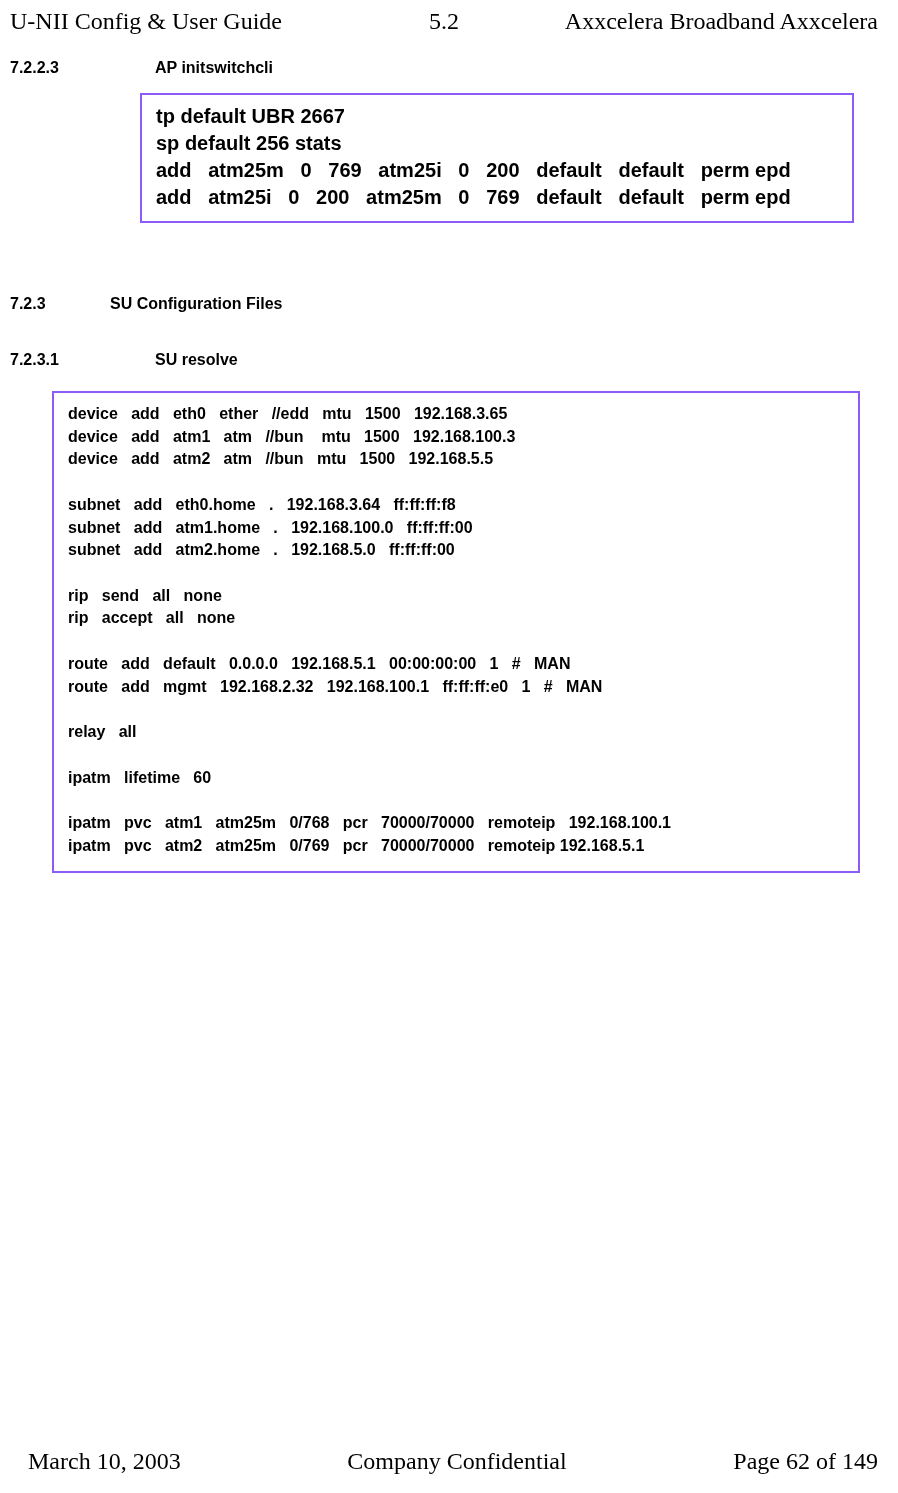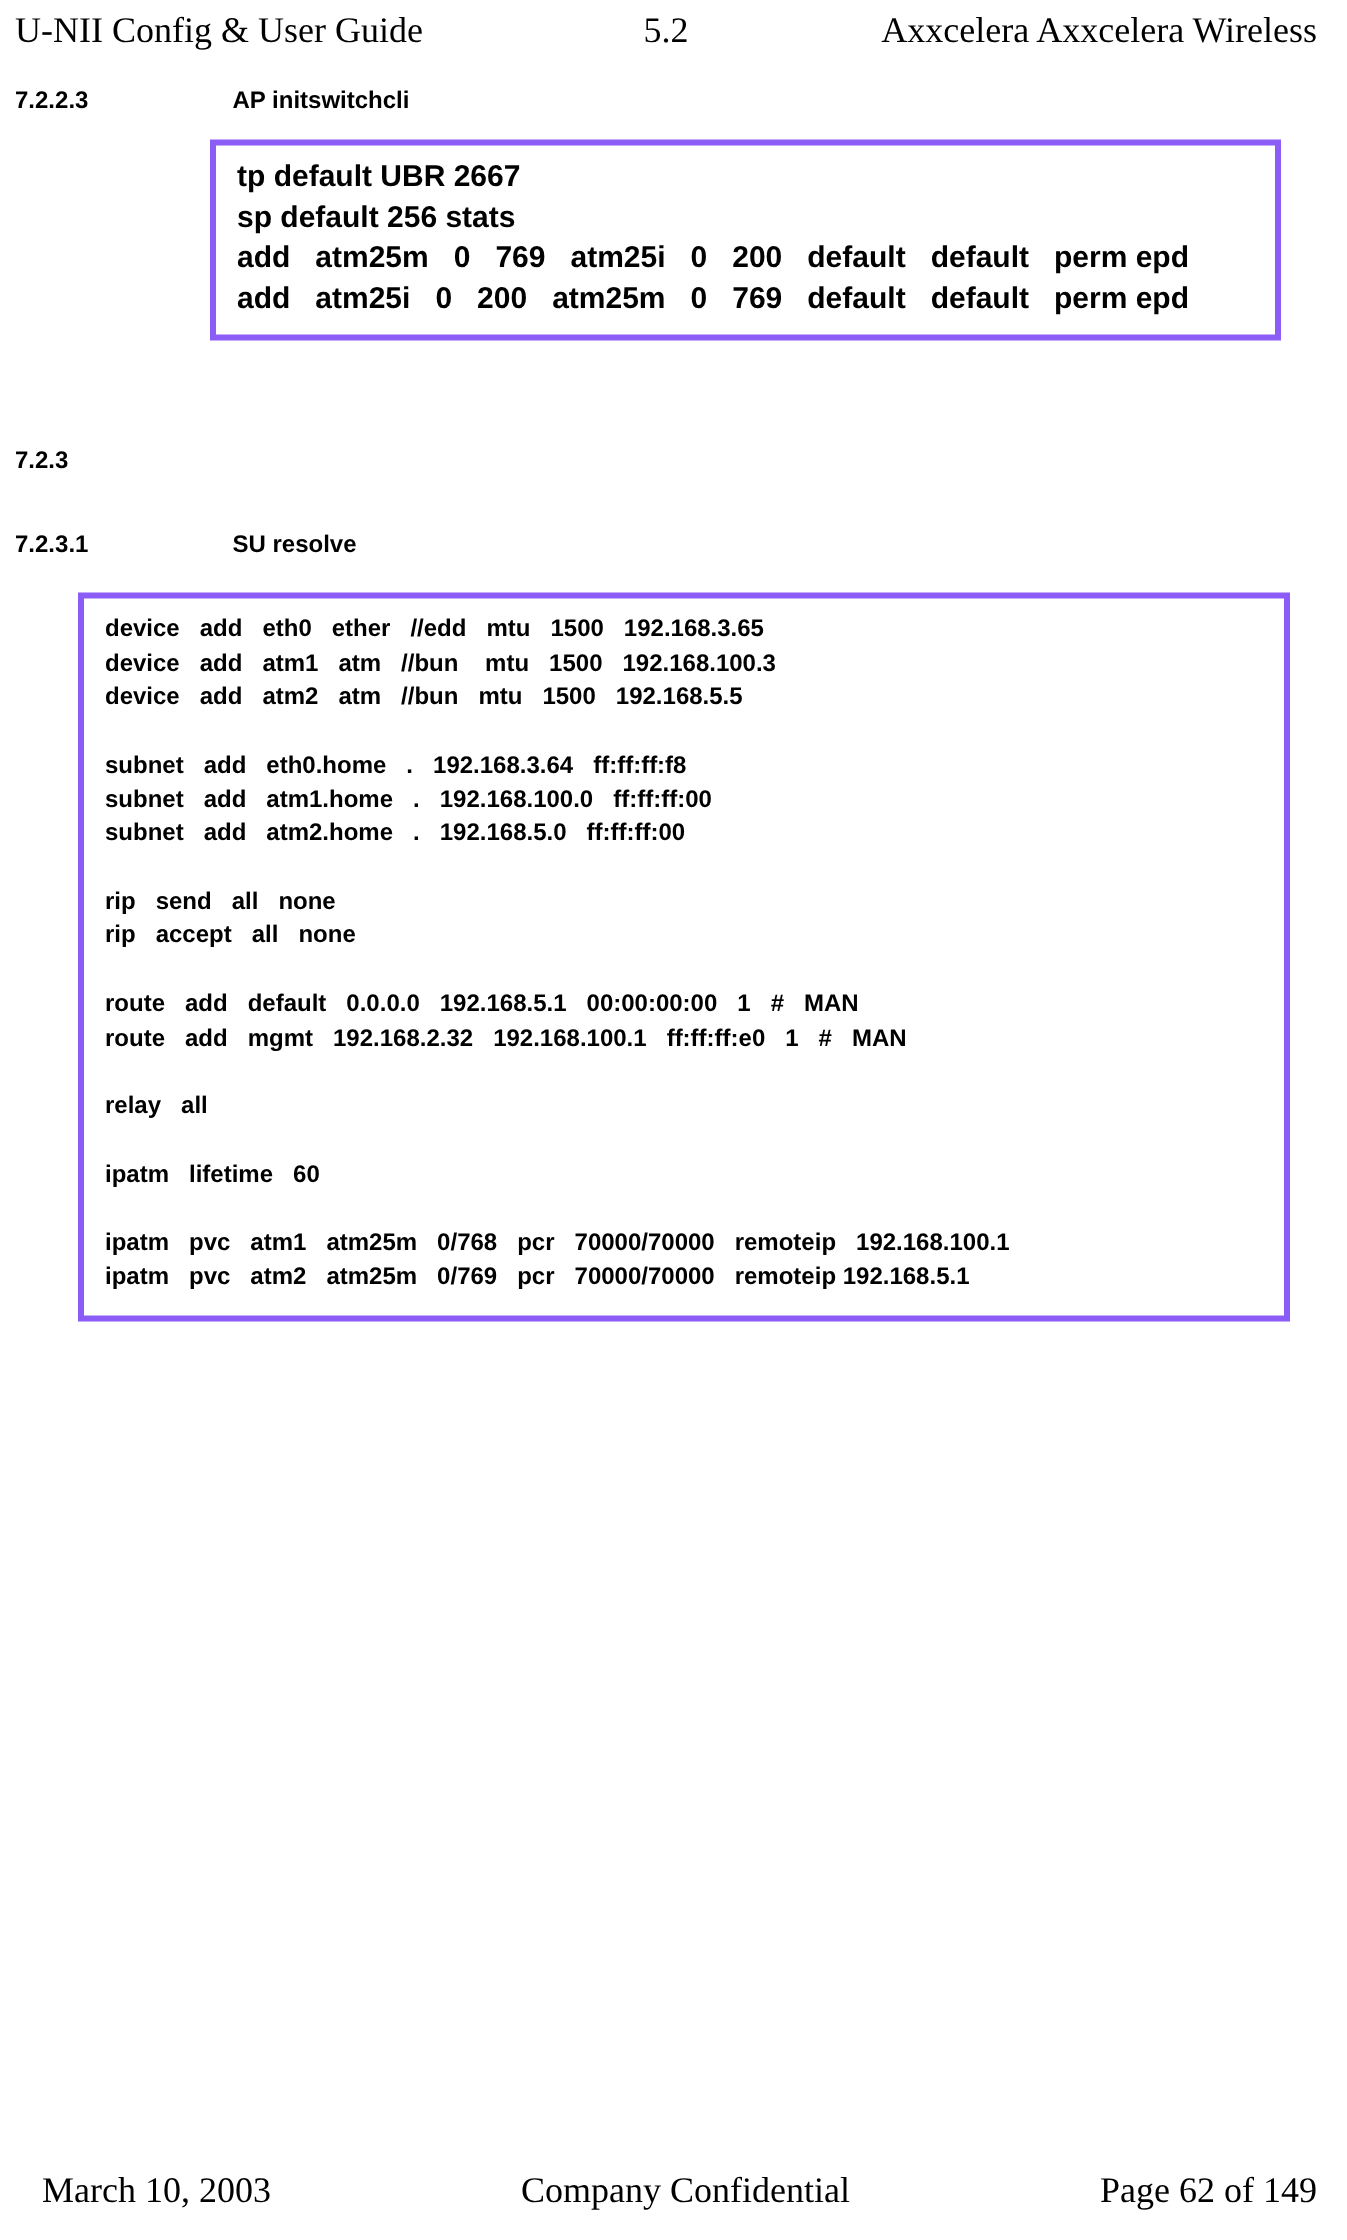--- a/index.html
+++ b/index.html
@@ -31,21 +31,21 @@
     font-family: Arial, Helvetica, sans-serif;
     font-weight: bold;
     font-size: 16px;
     margin: 0 0 16px 0;
   }
   .sec-num { width: 145px; flex: 0 0 145px; }
   .sub-num { width: 100px; flex: 0 0 100px; }
   .sec-title { }
 
   .codebox {
-    border: 4px solid #8b5cf6;
+    border: 2px solid #8b5cf6;
     font-family: Arial, Helvetica, sans-serif;
     font-weight: bold;
     font-size: 20px;
     line-height: 1.35;
     white-space: pre;
     box-sizing: border-box;
   }
   .codebox.small {
     margin: 0 24px 0 130px;
     padding: 8px 14px 10px 14px;
@@ -71,37 +71,38 @@
   }
 </style>
 </head>
 <body>
 
 <div class="page">
 
   <div class="header-row">
     <div class="header-left">U-NII Config &amp; User Guide</div>
     <div class="header-center">5.2</div>
-    <div class="header-right">Axxcelera Axxcelera Wireless</div>
+    <div class="header-right">Axxcelera Broadband Axxcelera</div>
   </div>
 
   <div class="sec-row">
     <div class="sec-num">7.2.2.3</div>
     <div class="sec-title">AP initswitchcli</div>
   </div>
 
   <div class="codebox small">tp default UBR 2667
 sp default 256 stats
 add   atm25m   0   769   atm25i   0   200   default   default   perm epd
 add   atm25i   0   200   atm25m   0   769   default   default   perm epd</div>
 
   <div class="gap-lg"></div>
 
   <div class="sec-row">
     <div class="sub-num">7.2.3</div>
+    <div class="sec-title">SU Configuration Files</div>
   </div>
 
   <div class="gap-md"></div>
 
   <div class="sec-row">
     <div class="sec-num">7.2.3.1</div>
     <div class="sec-title">SU resolve</div>
   </div>
 
   <div class="codebox big">device   add   eth0   ether   //edd   mtu   1500   192.168.3.65

